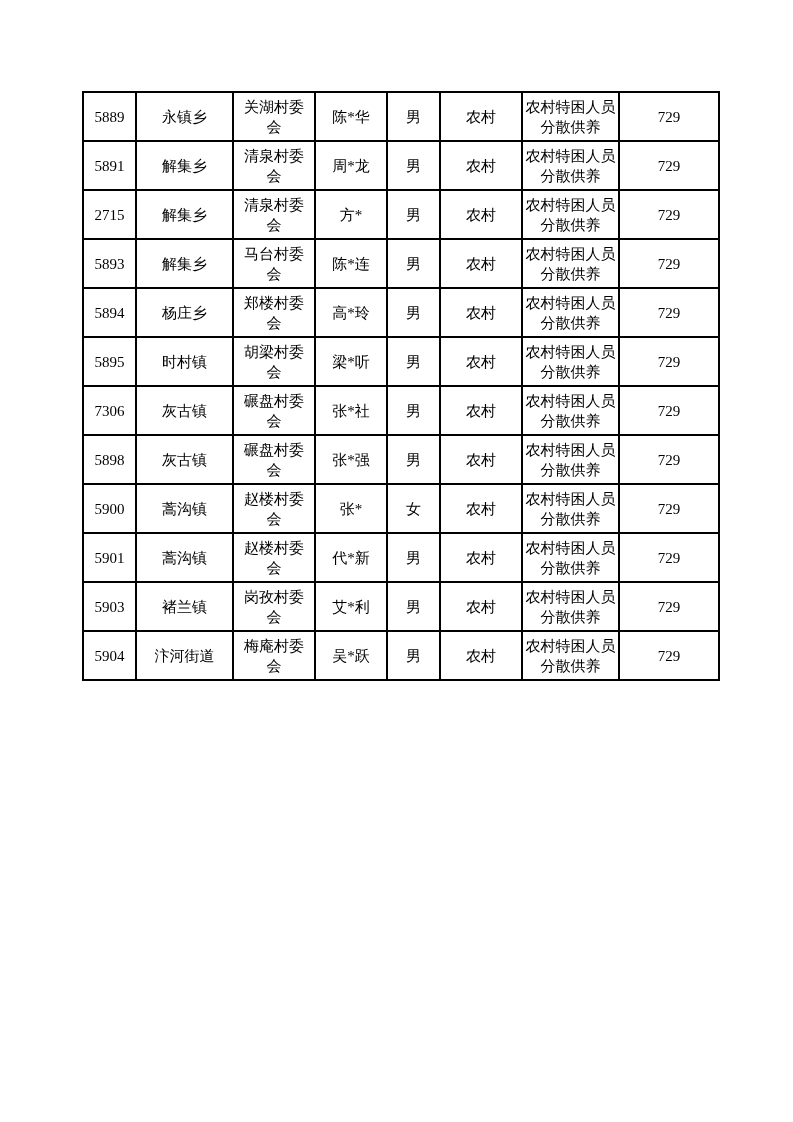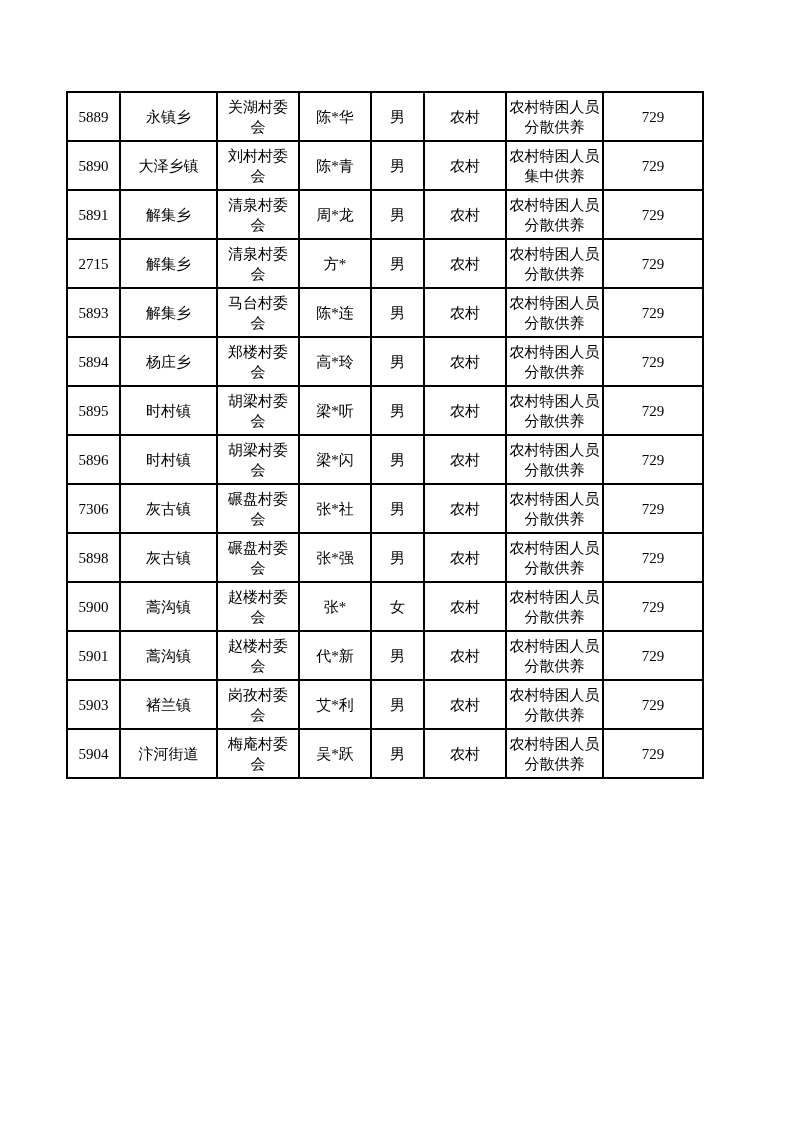--- a/index.html
+++ b/index.html
@@ -9,21 +9,21 @@
     width: 793px;
     height: 1122px;
     background: #ffffff;
     margin: 0 auto;
     overflow: hidden;
     font-family: "Liberation Serif", "DejaVu Serif", serif;
     color: #000000;
   }
   table.records {
     position: absolute;
-    left: 66px;
+    left: 82px;
     top: 91px;
     border-collapse: collapse;
     table-layout: fixed;
   }
   table.records td {
     border: 2px solid #000000;
     height: 49px;
     text-align: center;
     vertical-align: middle;
     font-size: 15px;
@@ -55,32 +55,20 @@
           <td>关湖村委
 会</td>
           <td>陈*华</td>
           <td>男</td>
           <td>农村</td>
           <td>农村特困人员
 分散供养</td>
           <td>729</td>
         </tr>
         <tr>
-          <td>5890</td>
-          <td>大泽乡镇</td>
-          <td>刘村村委
-会</td>
-          <td>陈*青</td>
-          <td>男</td>
-          <td>农村</td>
-          <td>农村特困人员
-集中供养</td>
-          <td>729</td>
-        </tr>
-        <tr>
           <td>5891</td>
           <td>解集乡</td>
           <td>清泉村委
 会</td>
           <td>周*龙</td>
           <td>男</td>
           <td>农村</td>
           <td>农村特困人员
 分散供养</td>
           <td>729</td>
@@ -120,32 +108,20 @@
           <td>农村特困人员
 分散供养</td>
           <td>729</td>
         </tr>
         <tr>
           <td>5895</td>
           <td>时村镇</td>
           <td>胡梁村委
 会</td>
           <td>梁*听</td>
-          <td>男</td>
-          <td>农村</td>
-          <td>农村特困人员
-分散供养</td>
-          <td>729</td>
-        </tr>
-        <tr>
-          <td>5896</td>
-          <td>时村镇</td>
-          <td>胡梁村委
-会</td>
-          <td>梁*闪</td>
           <td>男</td>
           <td>农村</td>
           <td>农村特困人员
 分散供养</td>
           <td>729</td>
         </tr>
         <tr>
           <td>7306</td>
           <td>灰古镇</td>
           <td>碾盘村委

